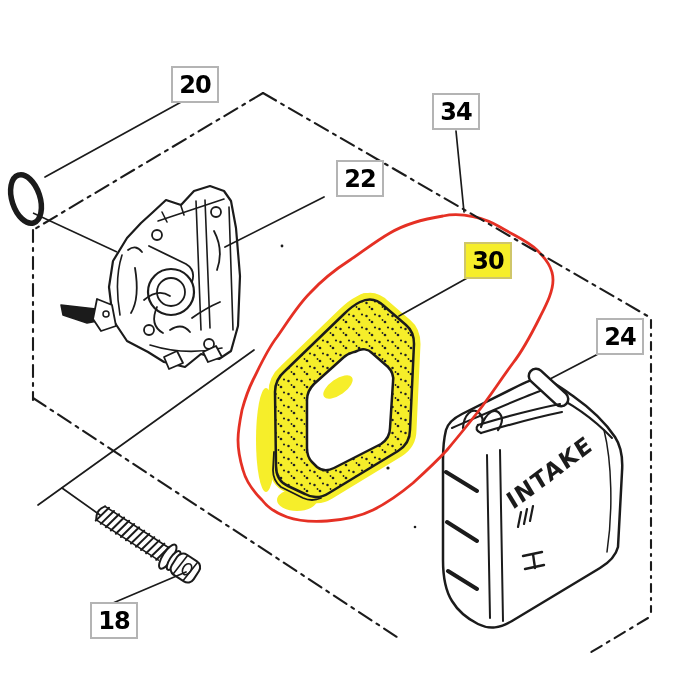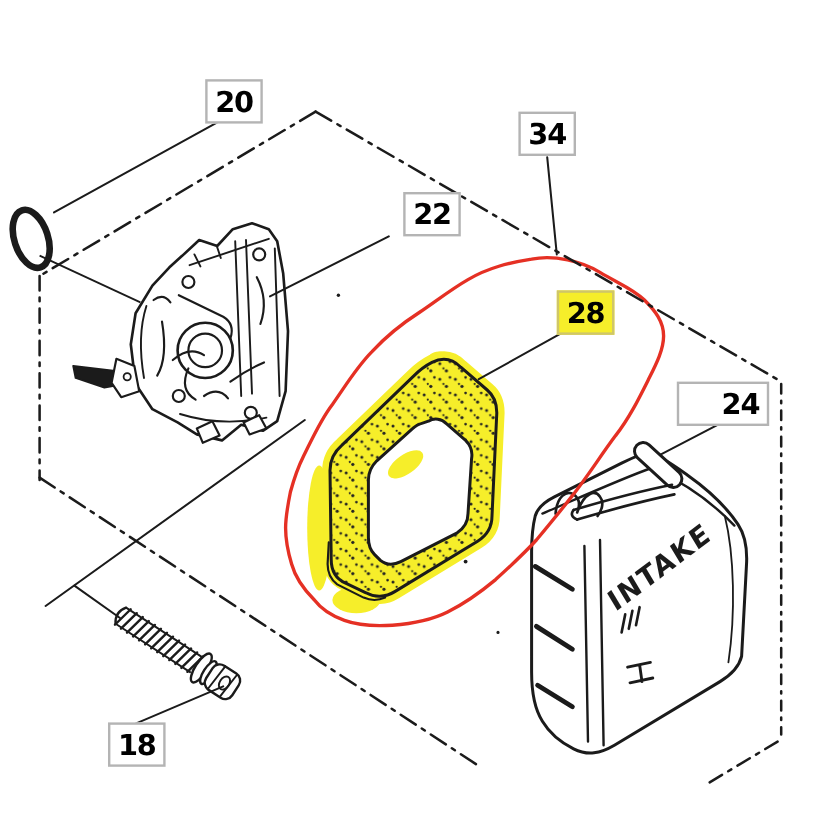--- a/index.html
+++ b/index.html
@@ -8,21 +8,21 @@
   #artwork{position:absolute;left:0;top:0;}
   .callout{position:absolute;width:44px;height:33px;background:#ffffff;
            border:2px solid #b4b4b4;display:flex;align-items:center;justify-content:center;
            font-weight:bold;font-size:24px;color:#000000;letter-spacing:-1px;
            font-family:"DejaVu Sans","Liberation Sans",sans-serif;}
   .callout.hl{background:#f6ee2a;border-color:#cfc66a;}
   #c20{left:171px;top:66px;}
   #c21{left:432px;top:93px;}
   #c22{left:336px;top:160px;}
   #c23{left:464px;top:242px;}
-  #c24{left:564px;top:318px;padding-left:29px;}
+  #c24{left:596px;top:318px;}
   #c25{left:90px;top:602px;}
 </style>
 </head>
 <body>
 
 <div id="stage">
 
 <svg id="artwork" width="700" height="700" viewBox="0 0 700 700">
   <defs>
     <pattern id="stip" width="13" height="13" patternUnits="userSpaceOnUse">
@@ -170,16 +170,16 @@
   <g fill="#1b1b1b">
     <circle cx="282" cy="246" r="1.4"></circle>
     <circle cx="388" cy="468" r="1.6"></circle>
     <circle cx="415" cy="527" r="1.3"></circle>
   </g>
 </svg>
 
   <div class="callout" id="c20">20</div>
   <div class="callout" id="c21">34</div>
   <div class="callout" id="c22">22</div>
-  <div class="callout hl" id="c23">28</div>
+  <div class="callout hl" id="c23">30</div>
   <div class="callout" id="c24">24</div>
   <div class="callout" id="c25">18</div>
 </div>
 
 </body></html>

